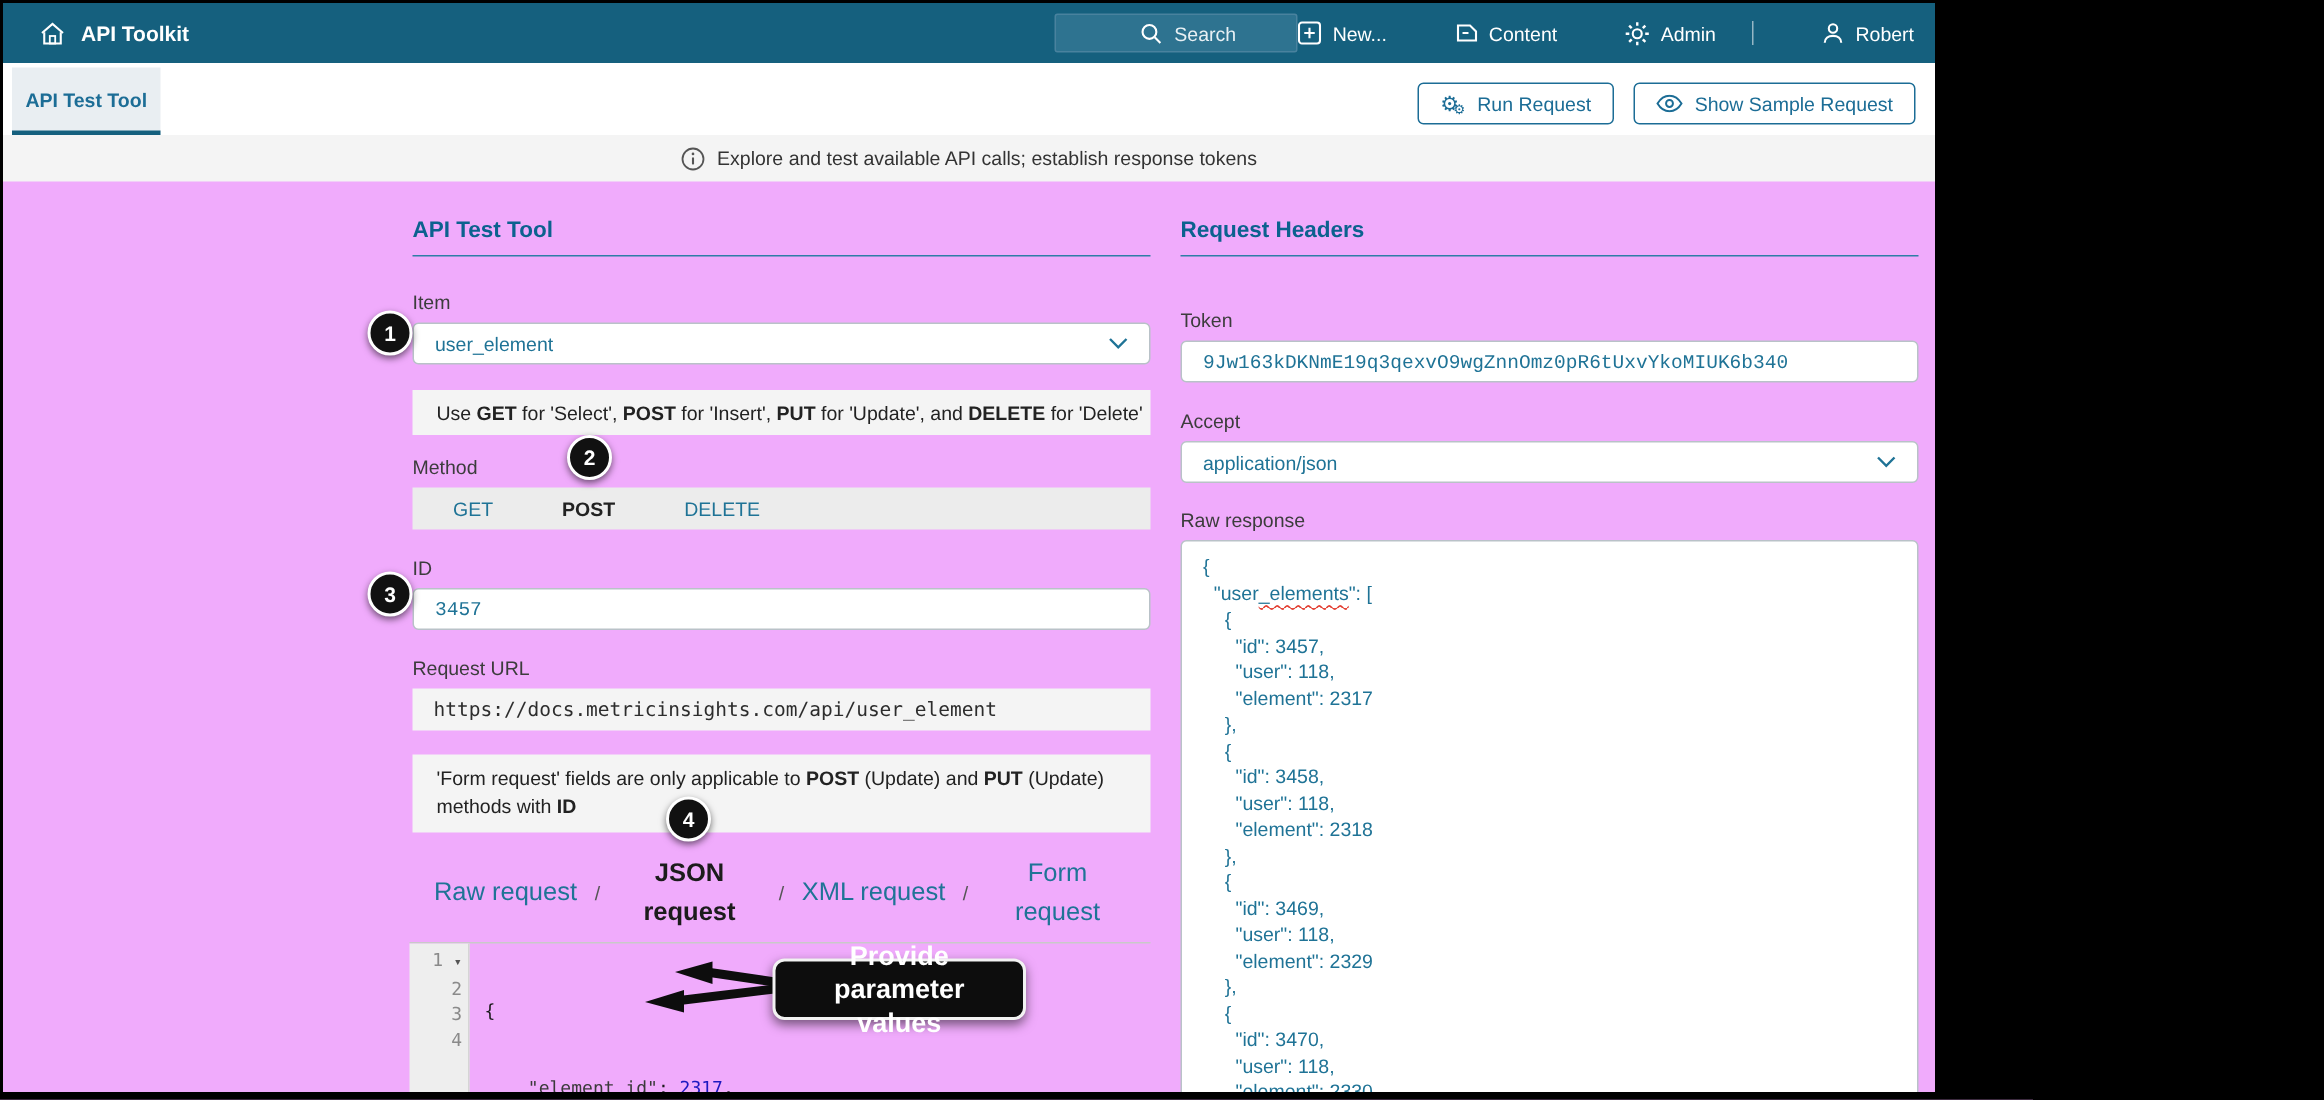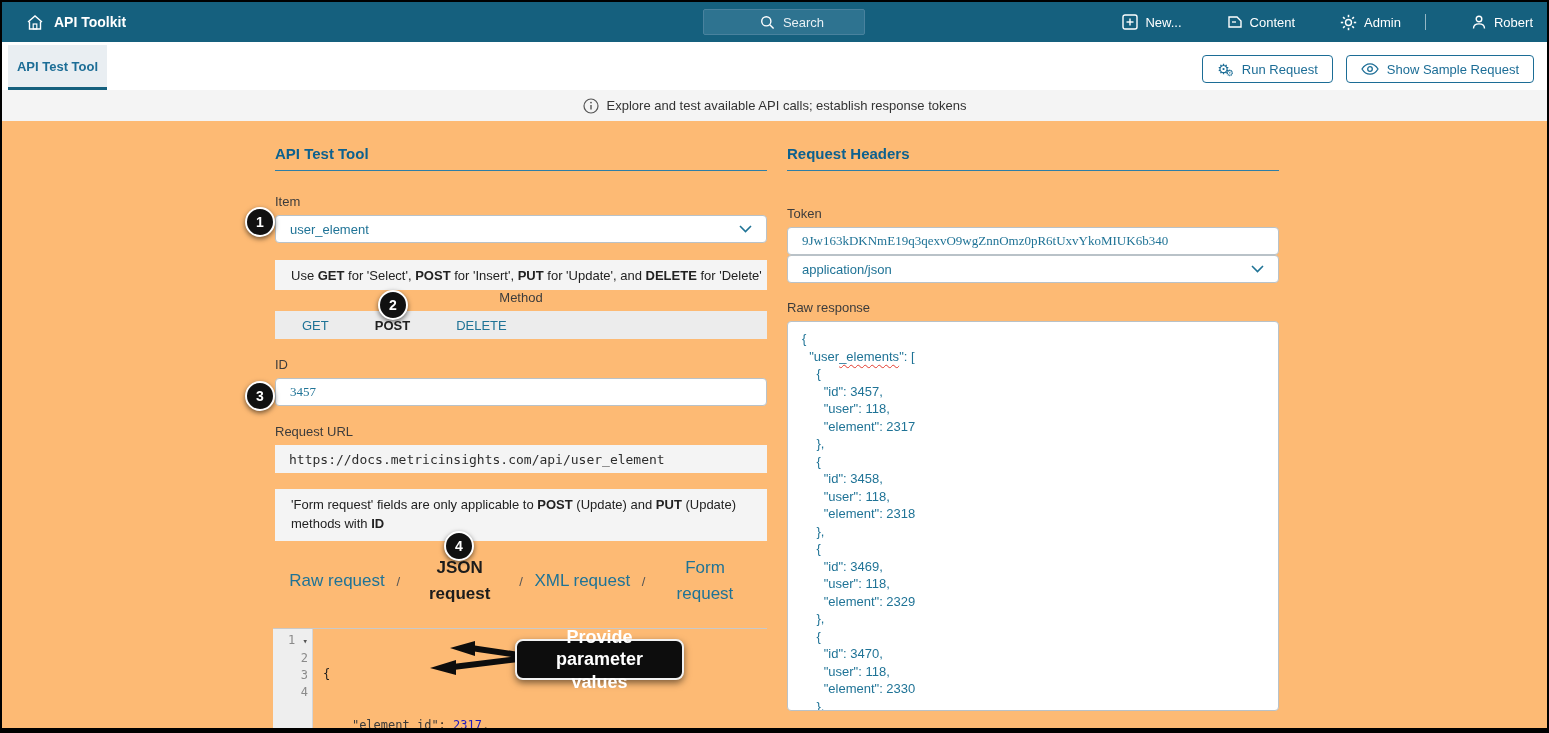--- a/index.html
+++ b/index.html
@@ -1,17 +1,17 @@
 <!DOCTYPE html>
 <html><head>
 <meta charset="utf-8">
 <style>
   * { margin:0; padding:0; box-sizing:border-box; }
   html,body { width:1549px; height:733px; background:#000; font-family:"Liberation Sans",sans-serif; }
-  #frame { position:absolute; left:2px; top:2px; width:1545px; height:726px; background:#fdba74; overflow:hidden; }
+  #frame { position:absolute; left:2px; top:2px; width:1288px; height:726px; background:#f0abfc; overflow:hidden; }
 
   
   .nav { position:absolute; left:0; top:0; width:100%; height:40px; background:#15607e; display:flex; align-items:center; }
   .nav-left { display:flex; align-items:center; gap:10px; padding-left:24px; }
   .nav-title { color:#fff; font-size:14px; font-weight:bold; }
   .searchbox { position:absolute; left:701px; top:7px; width:162px; height:26px; background:#2e7390; border:1px solid #49829e; border-radius:2px; display:flex; align-items:center; justify-content:center; gap:8px; color:#e8f0f4; font-size:13px;padding-left:16px; }
   .nav-right { position:absolute; right:14px; top:0; height:40px; display:flex; align-items:center; gap:24px; color:#fff; font-size:13px; }
   .nav-item { display:flex; align-items:center; gap:7px; cursor:pointer;padding-left:21px; }
   .nav-divider { width:1px; height:16px; background:rgba(255,255,255,.55); }
   .wicon { display:inline-flex; align-items:center; }
@@ -24,21 +24,21 @@
   .gear-main { font-size:14px; line-height:1; }
   .gear-sub { font-size:9px; line-height:1; margin-left:-4px; margin-top:8px; }
 
   
   .infobar { position:absolute; left:0; top:88px; width:100%; height:31px; background:#f4f4f4; display:flex; align-items:center; justify-content:center; gap:8px; color:#333; font-size:13px; }
 
   
   .panel-h { font-size:15px; font-weight:bold; color:#0c618f; padding-bottom:8px; border-bottom:1px solid #3s; border-bottom:1px solid #2e7ea6; }
   .label { font-size:13px; color:#3c3c3c; margin-bottom:6px; }
   .input, .selectbox { height:28px; border:1px solid #b9c2c8; border-radius:4px; background:#fff; width:100%; display:flex; align-items:center; color:#1f7396; font-size:13px; padding:0 14px; }
-  input.input { font-family:Liberation Serif, serif; outline:none; }
+  input.input { font-family:Liberation Mono, monospace; outline:none; }
   .selectbox { justify-content:space-between; cursor:pointer; }
   .graybox { background:#f4f4f4; color:#222; font-size:13px; display:flex; align-items:center; padding:0 16px; }
   .b { font-weight:bold; }
 
   .leftcol { position:absolute; left:273px; top:143px; width:492px; }
   .rightcol { position:absolute; left:785px; top:143px; width:492px; }
 
   .methodbar { background:#ececec; height:28px; display:flex; align-items:center; padding-left:27px; gap:46px; }
   .method { font-size:13px; color:#1f7396; cursor:pointer; }
   .method.sel { color:#222; font-weight:bold; }
@@ -192,21 +192,21 @@
       <span>user_element</span>
       <svg class="chev" width="13" height="8" viewBox="0 0 13 8">
           <polyline points="1,1 6.5,6.5 12,1" fill="none" stroke="#1f7396" stroke-width="1.6"></polyline>
         </svg>
     </div>
 
     <div class="graybox" style="margin-top:17px; height:30px;">
       <span style="white-space:pre;"><span>Use </span><span class="b">GET</span><span> for 'Select', </span><span class="b">POST</span><span> for 'Insert', </span><span class="b">PUT</span><span> for 'Update', and </span><span class="b">DELETE</span><span> for 'Delete'</span></span>
     </div>
 
-    <div class="label" style="margin-top:0;text-align:center;">Method</div>
+    <div class="label" style="margin-top:14px;">Method</div>
     <div class="methodbar">
       <span class="method">GET</span>
       <span class="method sel">POST</span>
       <span class="method">DELETE</span>
     </div>
 
     <div class="label" style="margin-top:18px;">ID</div>
     <input class="input" value="3457" style="">
 
     <div class="label" style="margin-top:18px;">Request URL</div>
@@ -254,20 +254,21 @@
   <div class="badge" style="left:376px; top:288px;">2</div>
   <div class="badge" style="left:243px; top:379px;">3</div>
   <div class="badge" style="left:442px; top:529px;">4</div>
 
   <div class="rightcol">
     <div class="panel-h">Request Headers</div>
 
     <div class="label" style="margin-top:35px;">Token</div>
     <input class="input" value="9Jw163kDKNmE19q3qexvO9wgZnnOmz0pR6tUxvYkoMIUK6b340" style="">
 
+    <div class="label" style="margin-top:18px;">Accept</div>
     <div class="selectbox">
       <span>application/json</span>
       <svg class="chev" width="13" height="8" viewBox="0 0 13 8">
           <polyline points="1,1 6.5,6.5 12,1" fill="none" stroke="#1f7396" stroke-width="1.6"></polyline>
         </svg>
     </div>
 
     <div class="label" style="margin-top:17px;">Raw response</div>
     <div class="respbox" style="height:390px;">
       <pre><span>{

